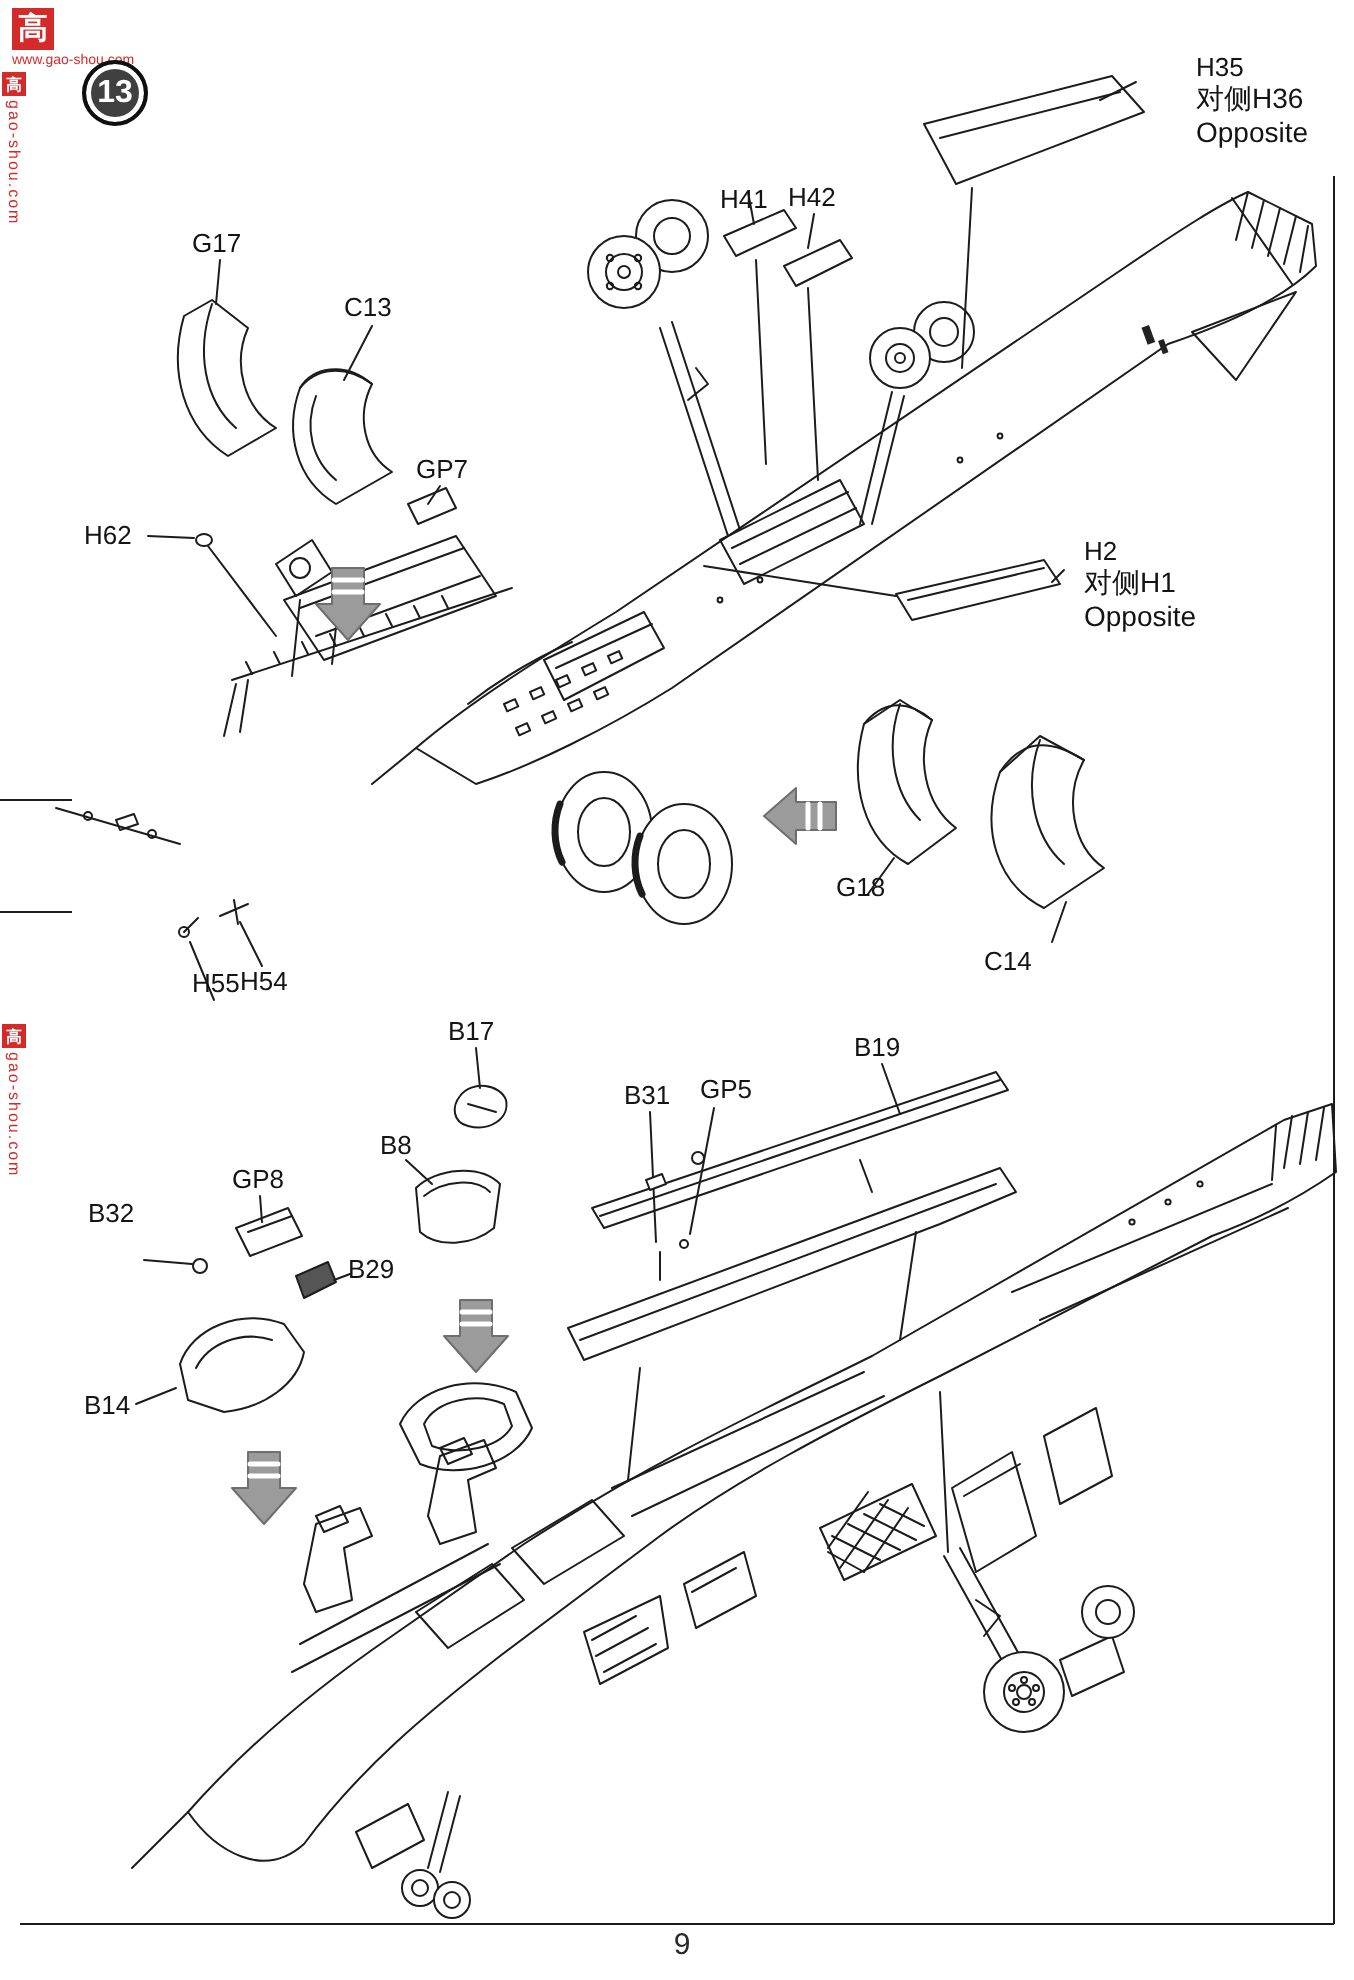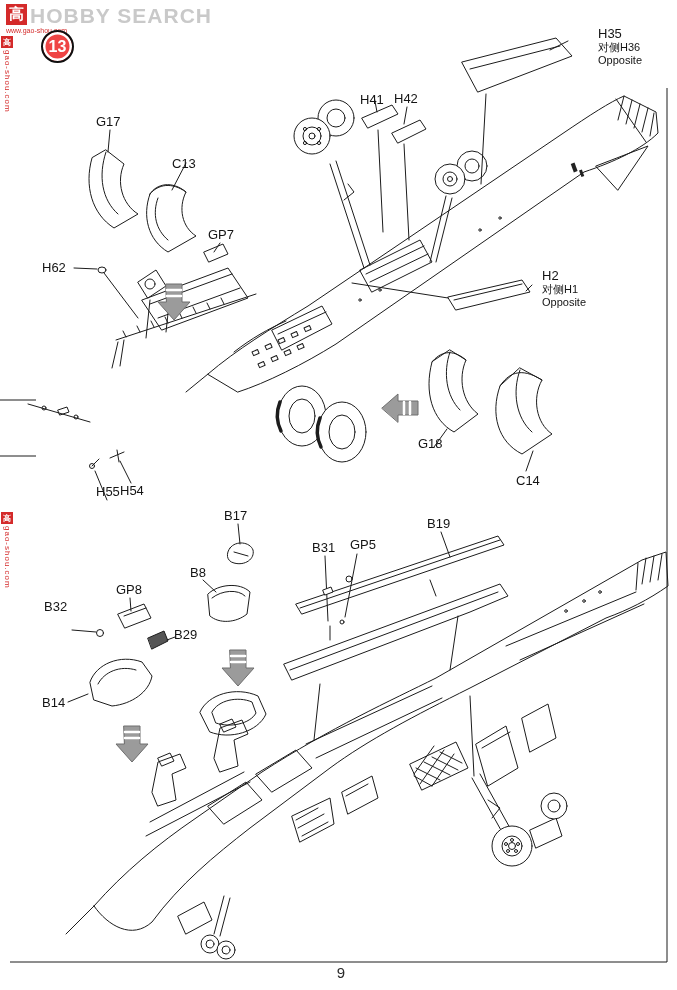--- a/index.html
+++ b/index.html
@@ -1,33 +1,33 @@
 <!DOCTYPE html>
 <html><head>
 <meta charset="utf-8">
 <style>
   html,body{margin:0;padding:0;background:#e9e9e9;}
   .page{position:relative;width:677px;height:990px;background:#ffffff;overflow:hidden;
         font-family:"Liberation Sans", sans-serif;}
   svg.art{position:absolute;left:0;top:0;}
   .lbl{position:absolute;font-size:13px;color:#141414;line-height:1.18;white-space:nowrap;}
-  .lbl .sub{font-size:11px;}
+  .lbl .sub{font-size:14px;}
   
   .wm-top{position:absolute;left:6px;top:4px;display:flex;align-items:flex-start;gap:3px;}
   .wm-box{width:21px;height:21px;background:#d42a2a;color:#fff;font-weight:bold;font-size:15px;
           display:flex;align-items:center;justify-content:center;}
   .wm-brand{font-size:21px;font-weight:bold;color:#c9c9c9;letter-spacing:1px;}
   .wm-url{position:absolute;left:6px;top:27px;font-size:7px;color:#d42a2a;}
   .wm-side{position:absolute;left:1px;display:flex;flex-direction:column;align-items:center;gap:2px;}
   .wm-box-sm{width:12px;height:12px;background:#d42a2a;color:#fff;font-size:8px;font-weight:bold;
              display:flex;align-items:center;justify-content:center;}
   .wm-vtext{writing-mode:vertical-rl;font-size:8px;color:#d42a2a;letter-spacing:1px;}
   
   .step-badge{position:absolute;left:41px;top:30px;width:33px;height:33px;border-radius:50%;
-              background:#ef4444;border:2.5px solid #0f0f0f;box-sizing:border-box;
+              background:#404040;border:2.5px solid #0f0f0f;box-sizing:border-box;
               box-shadow:inset 0 0 0 2.5px #ffffff;
               color:#fff;display:flex;align-items:center;justify-content:center;
               font-size:16px;font-weight:bold;}
   .page-num{position:absolute;left:330px;top:964px;width:22px;text-align:center;
             font-size:15px;color:#2a2a2a;}
 </style>
 </head>
 <body>
 
 <div class="page">
@@ -296,56 +296,55 @@
         <path d="M323,590 l8,-3 2,5 -8,3 z" fill="#fff"></path>
         <path d="M357,554 L345,617"></path>
         <circle cx="349" cy="579" r="3" fill="#fff"></circle>
         <path d="M441,532 L450,557"></path>
         <path d="M430,580 L436,596 M320,684 L314,740 M458,616 L450,670"></path>
       </g>
     </g>
   </svg>
 
   <div class="lbl" style="left:96px;top:114px">G17</div>
-  <div class="lbl" style="left:172px;top:156px">C13</div>
+  <div class="lbl" style="left:172px;top:146px">C13</div>
   <div class="lbl" style="left:208px;top:227px">GP7</div>
   <div class="lbl" style="left:42px;top:260px">H62</div>
   <div class="lbl" style="left:360px;top:92px">H41</div>
   <div class="lbl" style="left:394px;top:91px">H42</div>
 
   <div class="lbl" style="left:598px;top:26px">
     <div>H35</div>
     <div class="sub">对侧H36</div>
     <div class="sub">Opposite</div>
   </div>
 
   <div class="lbl" style="left:542px;top:268px">
     <div>H2</div>
     <div class="sub">对侧H1</div>
     <div class="sub">Opposite</div>
   </div>
 
   <div class="lbl" style="left:418px;top:436px">G18</div>
-  <div class="lbl" style="left:516px;top:473px">C14</div>
+  <div class="lbl" style="left:492px;top:473px">C14</div>
   <div class="lbl" style="left:120px;top:483px">H54</div>
   <div class="lbl" style="left:96px;top:484px">H55</div>
 
   <div class="lbl" style="left:224px;top:508px">B17</div>
   <div class="lbl" style="left:312px;top:540px">B31</div>
   <div class="lbl" style="left:350px;top:537px">GP5</div>
   <div class="lbl" style="left:427px;top:516px">B19</div>
   <div class="lbl" style="left:190px;top:565px">B8</div>
   <div class="lbl" style="left:116px;top:582px">GP8</div>
   <div class="lbl" style="left:44px;top:599px">B32</div>
   <div class="lbl" style="left:174px;top:627px">B29</div>
   <div class="lbl" style="left:42px;top:695px">B14</div>
 
   <div class="wm-top">
     <span class="wm-box">高</span>
-    <span class="wm-brand">HOBBY SEARCH</span>
   </div>
   <div class="wm-url">www.gao-shou.com</div>
 
   <div class="wm-side" style="top:36px">
     <span class="wm-box-sm">高</span>
     <span class="wm-vtext">gao-shou.com</span>
   </div>
   <div class="wm-side" style="top:512px">
     <span class="wm-box-sm">高</span>
     <span class="wm-vtext">gao-shou.com</span>

